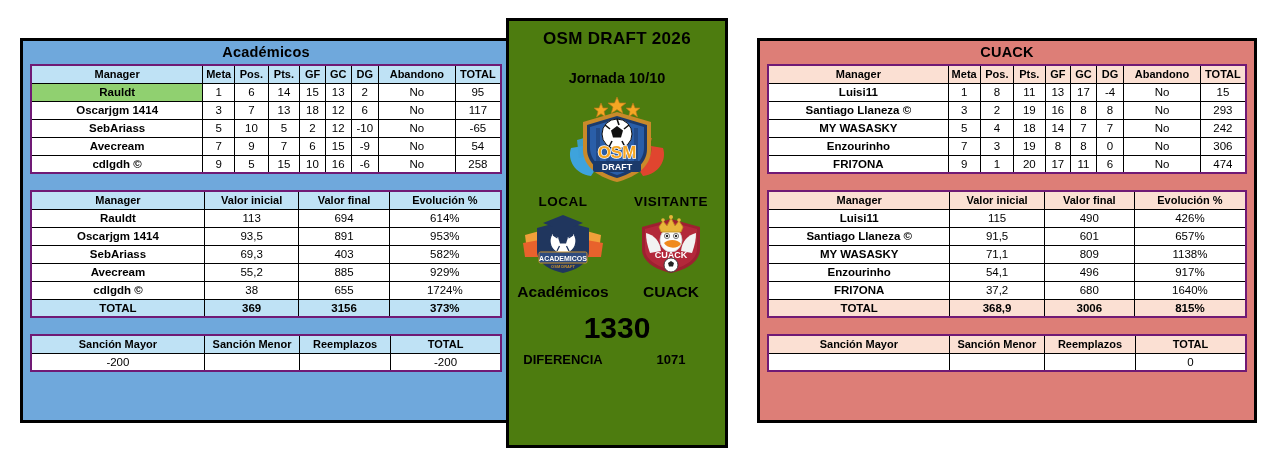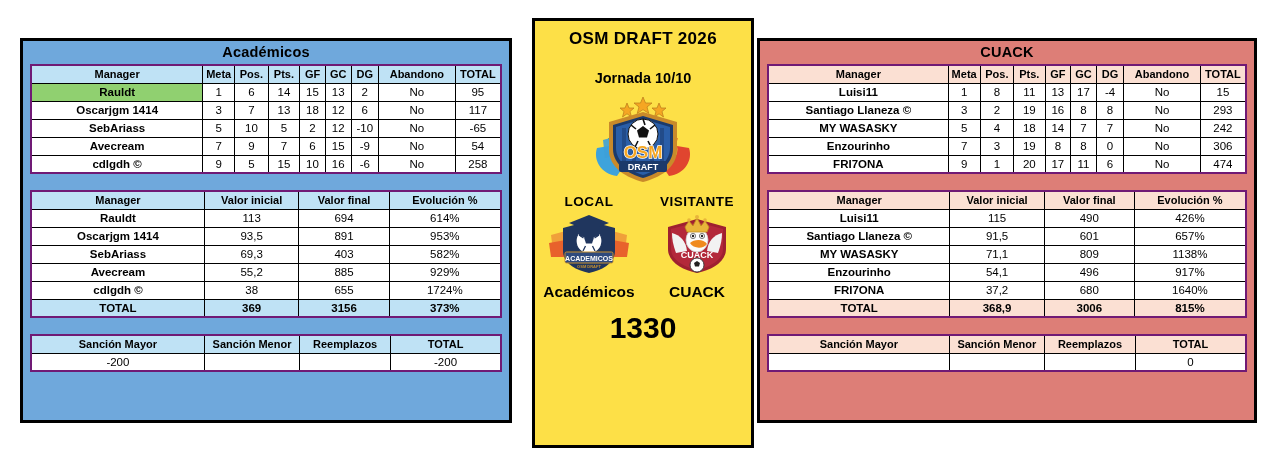--- a/index.html
+++ b/index.html
@@ -29,25 +29,25 @@
     background: #6fa8dc;
   }
   #panel-visitor {
     left: 757px;
     top: 38px;
     width: 500px;
     height: 385px;
     background: #dd7e77;
   }
   #panel-center {
-    left: 532px;
+    left: 506px;
     top: 18px;
     width: 222px;
     height: 430px;
-    background: #fde047;
+    background: #4d7c0f;
   }
 
   
   .team-title {
     text-align: center;
     font-weight: bold;
     font-size: 14.5px;
     color: #000;
     padding: 3px 0 4px 0;
     letter-spacing: .2px;
@@ -450,20 +450,24 @@
           </svg>
         </div>
         <div class="team-name">CUACK</div>
       </div>
     </div>
 
     <div class="score-row">
       <div class="score-val">1330</div>
     </div>
 
+    <div class="diff-row">
+      <div class="diff-label">DIFERENCIA</div>
+      <div class="diff-val">1071</div>
+    </div>
   </div>
 </div>
 
 <div class="panel visitor" id="panel-visitor">
 
   <div class="team-title">CUACK</div>
 
   <div class="tbl-wrap">
     <table class="grid" id="visitor-stats">
       <colgroup>

